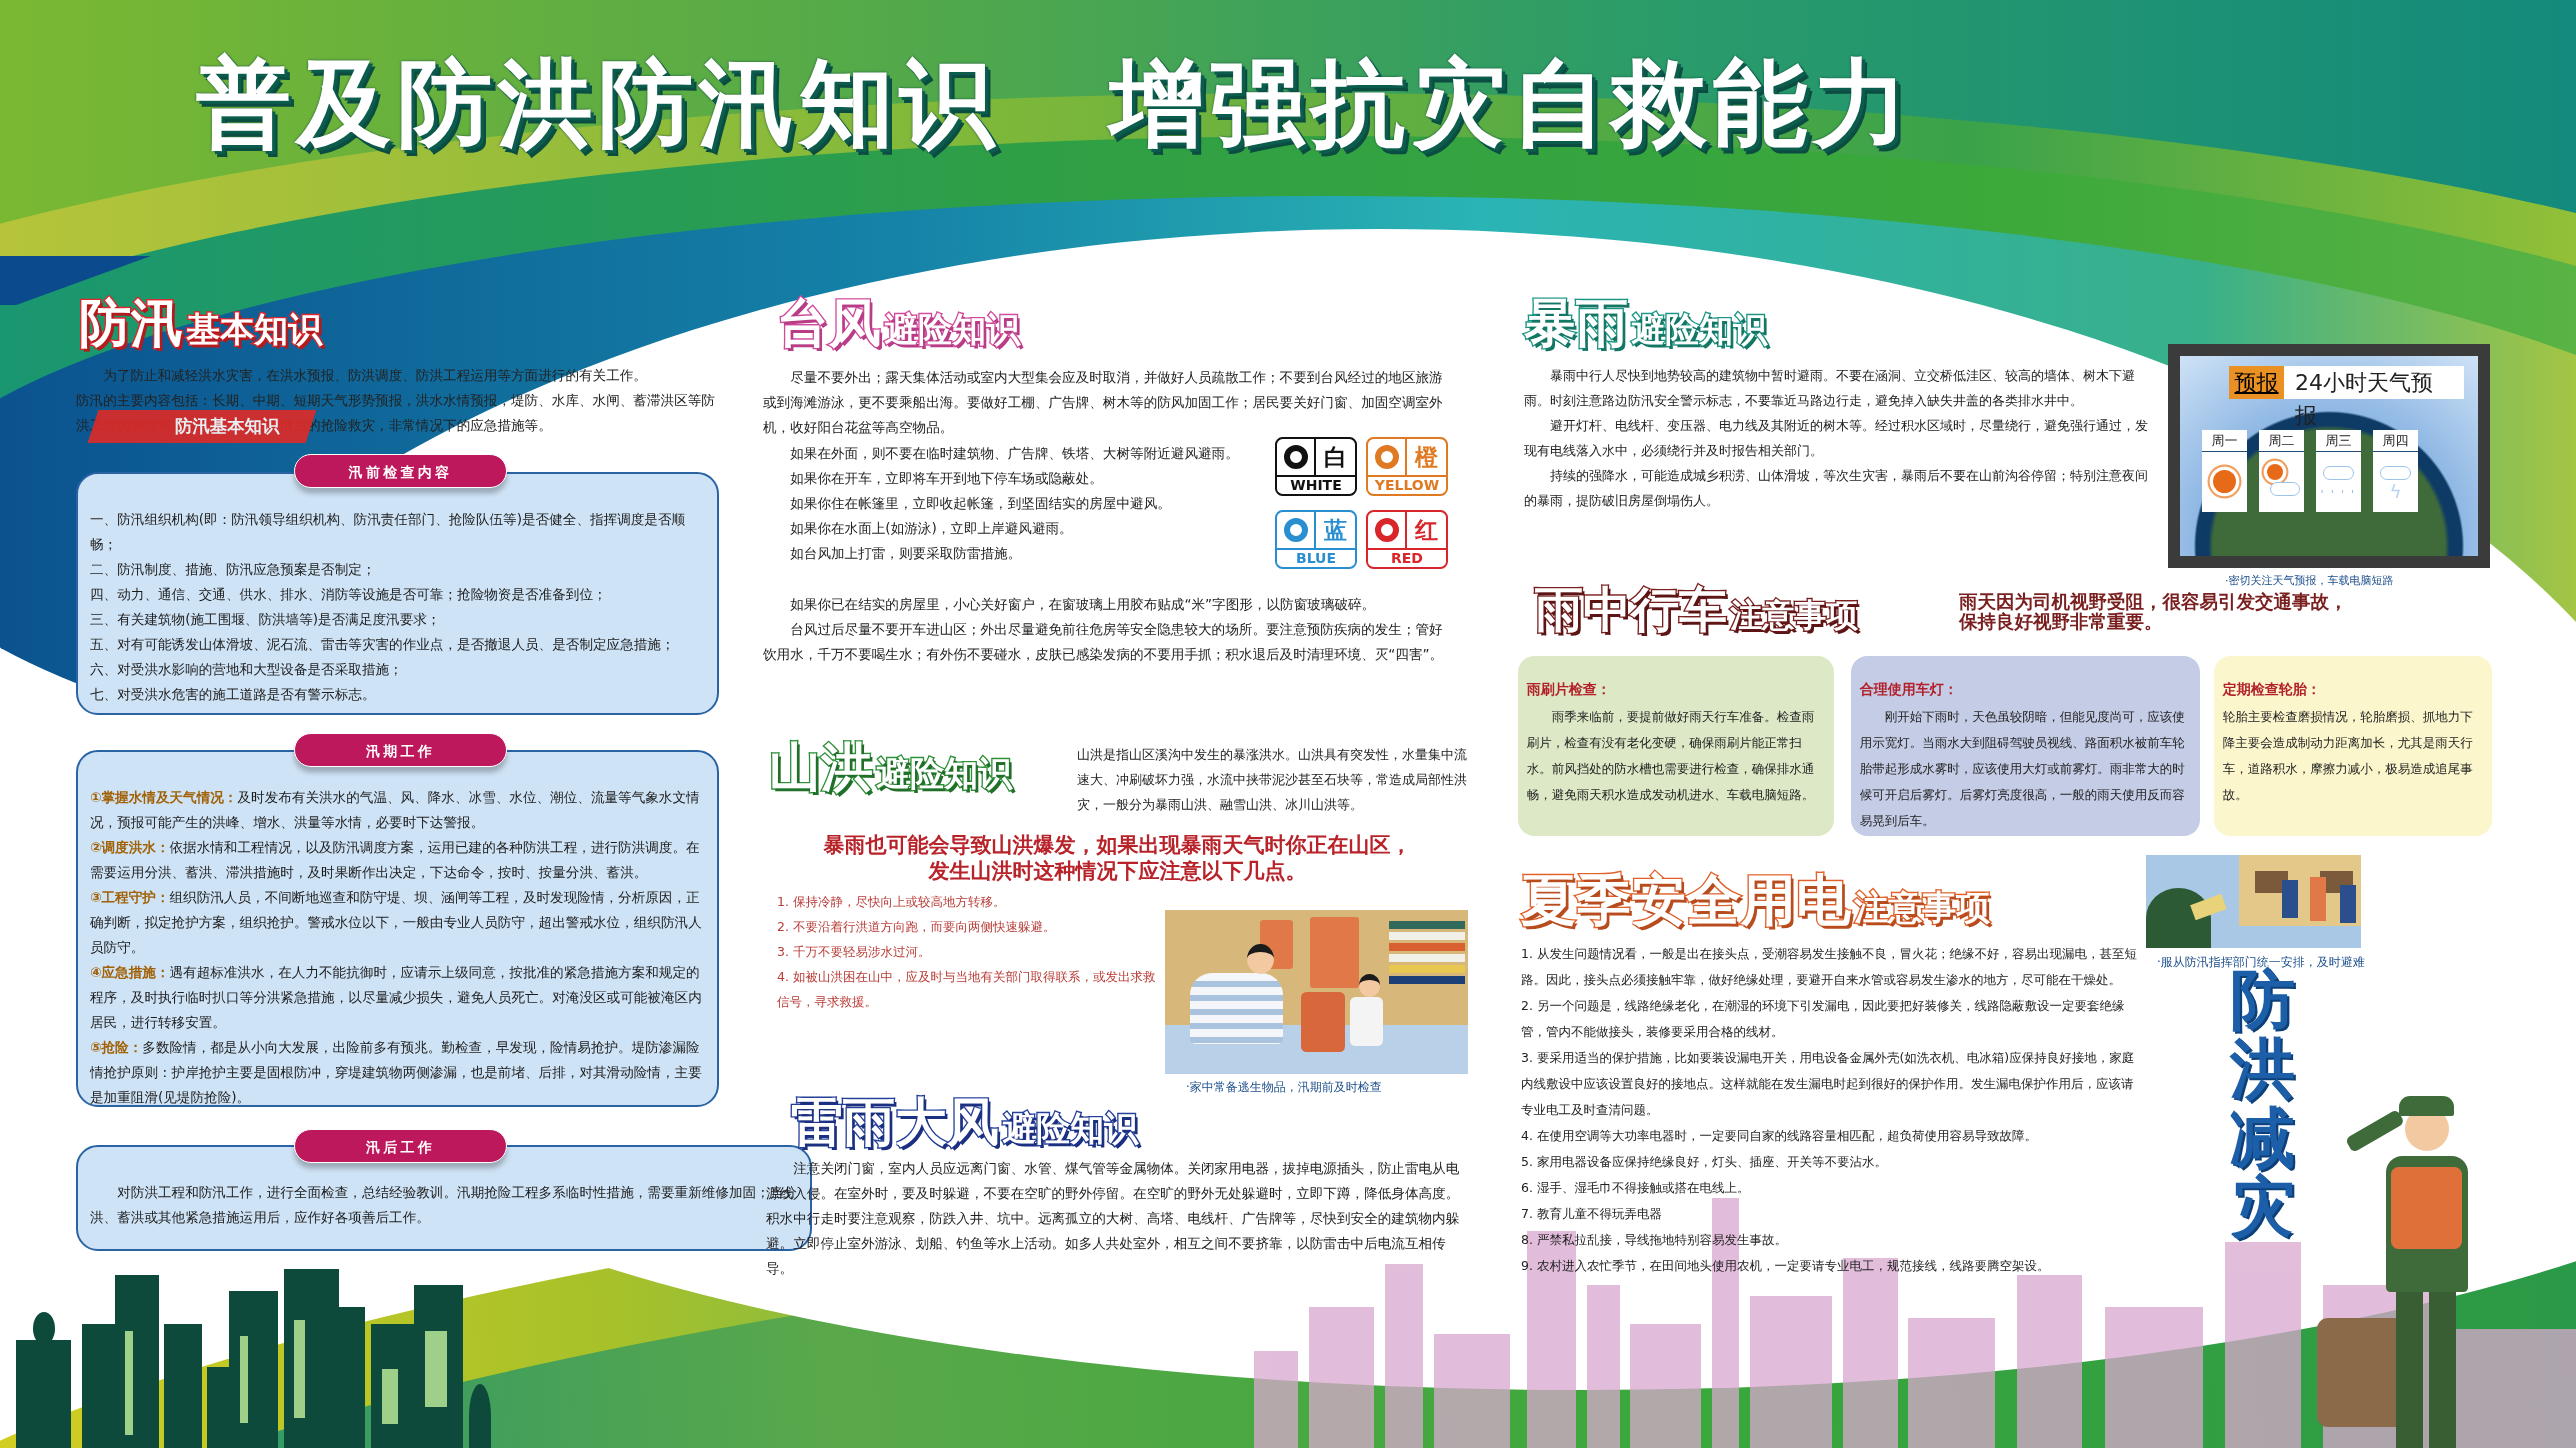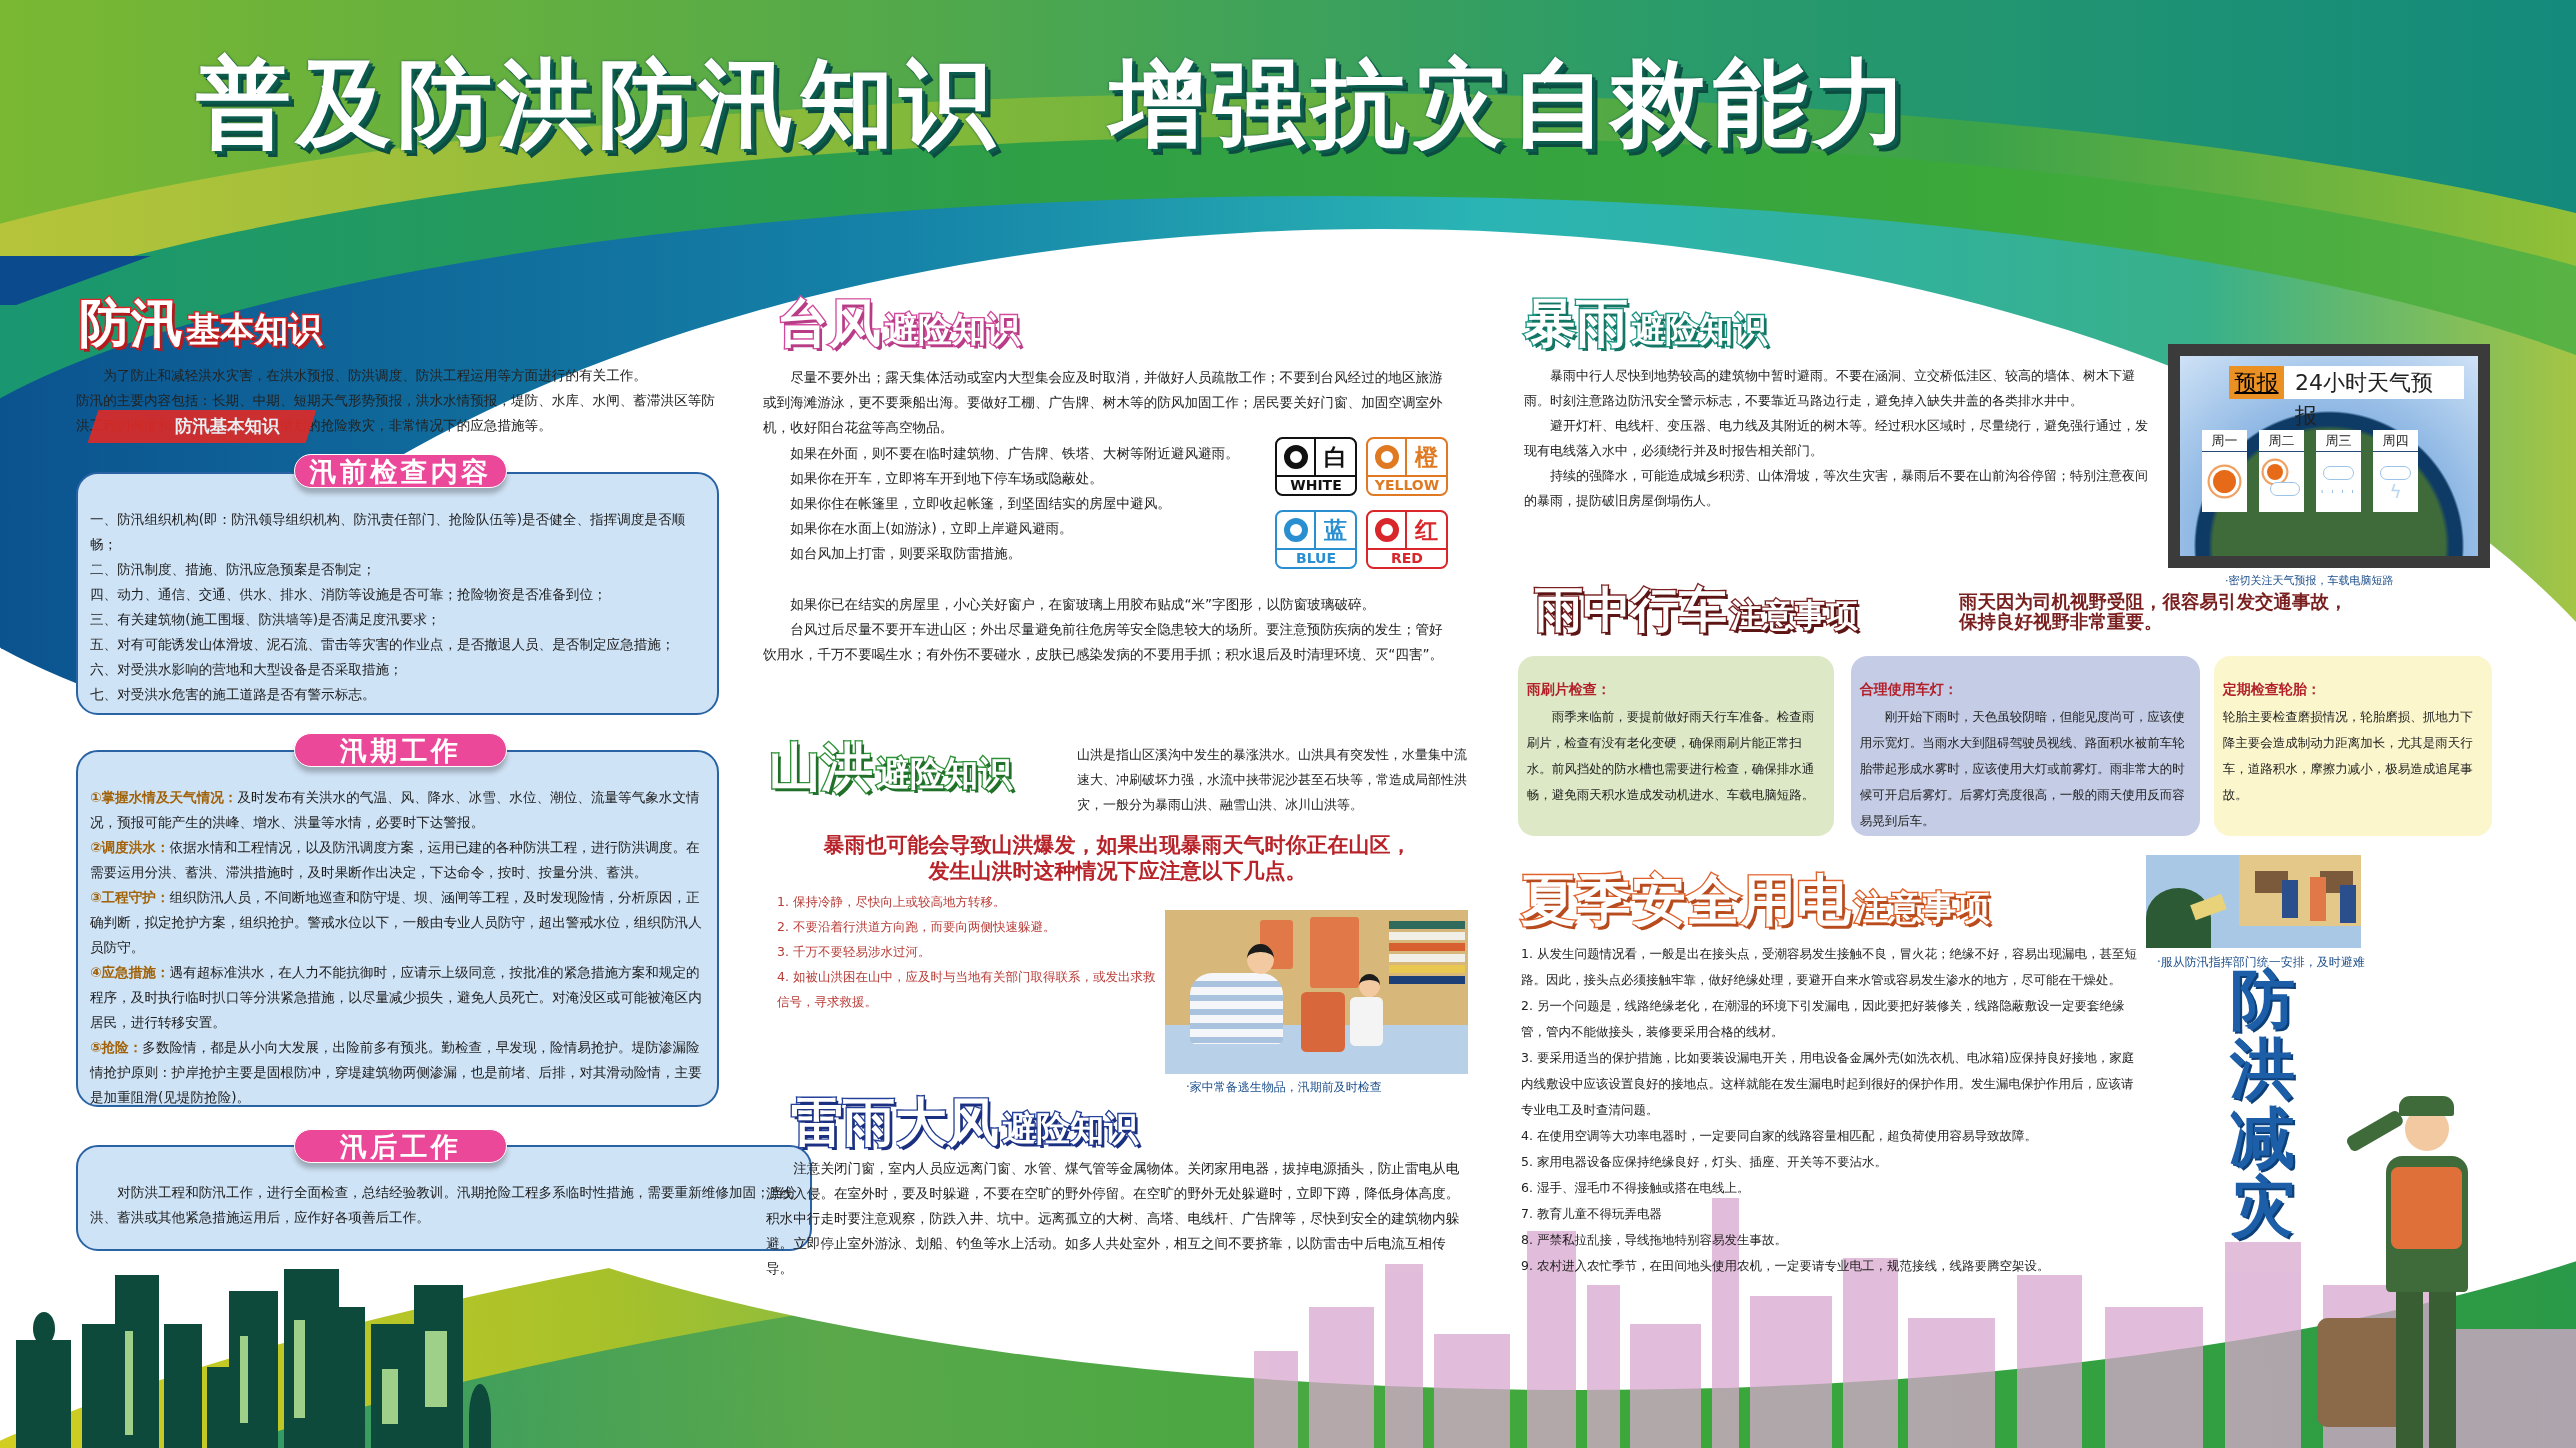--- a/index.html
+++ b/index.html
@@ -75,21 +75,21 @@
   .para { position: absolute; z-index: 3; font-size: 13.6px; line-height: 25px; color: #222; }
   .para p { text-indent: 2em; }
   .para p.noindent { text-indent: 0; }
 
   
   .lbox {
     position: absolute; z-index: 3; background: #cfe3f6; border: 2.2px solid #2a63a4; border-radius: 22px;
     padding: 33px 12px 11px 12px; font-size: 13.6px; line-height: 25px; color: #1c1c1c;
   }
   .pill {
-    position: absolute; z-index: 4; background: #ec4899; color: #fff; font-size: 27px; font-weight: bold;
+    position: absolute; z-index: 4; background: #be185d; color: #fff; font-size: 14px; font-weight: bold;
     border-radius: 22px; text-align: center; height: 34px; line-height: 34px; width: 213px;
     box-shadow: 0 5.5px 5.5px rgba(0,0,0,.25); border: 1.6px solid #fff;
     letter-spacing: 3.3px;
   }
   .hl { color: #a16207; font-weight: bold; }
   .ribbon {
     position: absolute; z-index: 4; left: 93px; top: 410px; height: 33px; width: 218px;
     background: #e02a26; color: #fff; font-size: 17.4px; font-weight: bold; line-height: 33px; padding-left: 82px;
     transform: skewX(-18deg); opacity: .95;
   }

